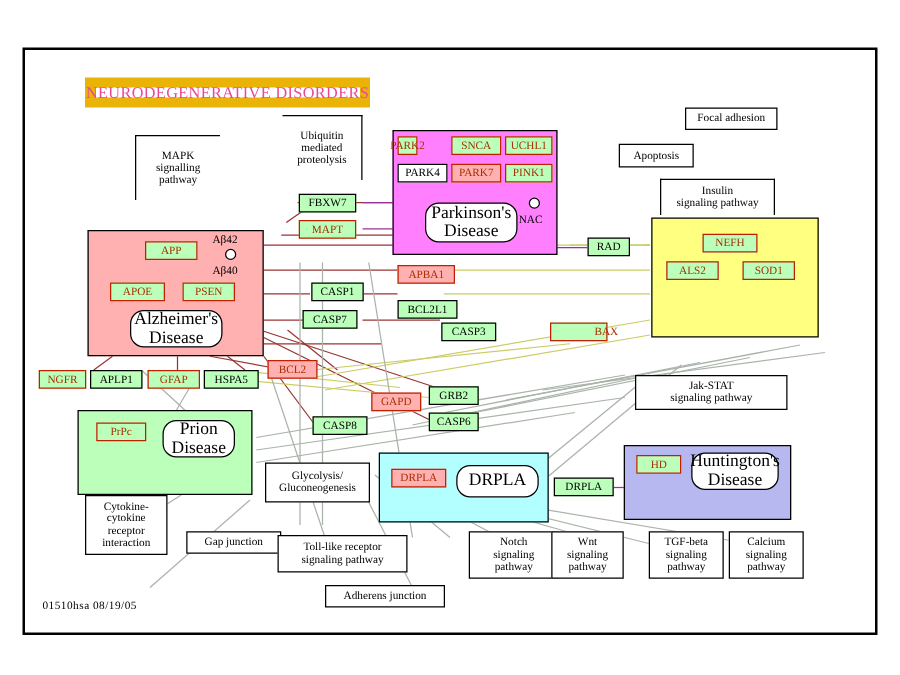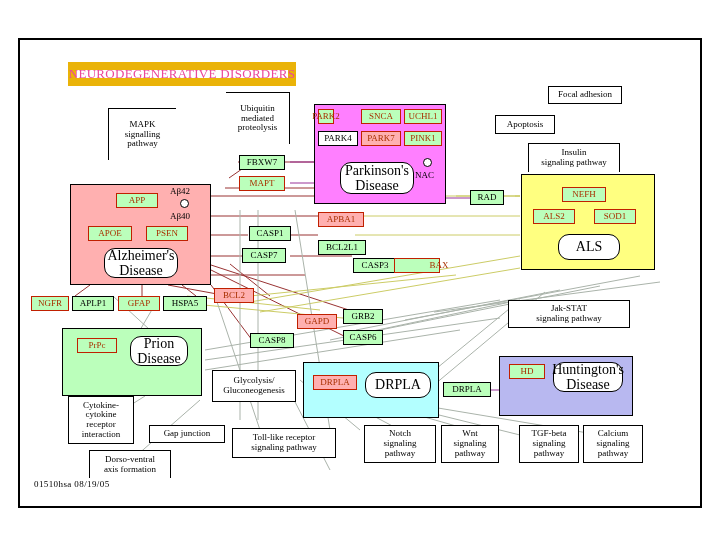--- a/index.html
+++ b/index.html
@@ -244,28 +244,27 @@
   <div class="abs pathbox" style="left:212px; top:370px; width:84px; height:32px; white-space:pre-line;">Glycolysis/
 Gluconeogenesis</div>
 
   <div class="abs pathbox" style="left:68px; top:396px; width:66px; height:48px; white-space:pre-line;">Cytokine-
 cytokine
 receptor
 interaction</div>
 
   <div class="abs pathbox" style="left:149px; top:425px; width:76px; height:18px;">Gap junction</div>
 
-  <div class="abs pathbox nb-bottom" style="left:89px; top:450px; width:82px; height:28px; white-space:pre-line;">Dorso-ventral
-axis formation</div>
-
-  <div class="abs pathbox" style="left:232px; top:428px; width:104px; height:30px; white-space:pre-line;">Toll-like receptor
+
+  <div class="abs pathbox" style="left:222px; top:428px; width:104px; height:30px; white-space:pre-line;">Toll-like receptor
 signaling pathway</div>
 
-
-  <div class="abs pathbox" style="left:364px; top:425px; width:72px; height:38px; white-space:pre-line;">Notch
+  <div class="abs pathbox" style="left:260px; top:468px; width:96px; height:18px;">Adherens junction</div>
+
+  <div class="abs pathbox" style="left:375px; top:425px; width:72px; height:38px; white-space:pre-line;">Notch
 signaling
 pathway</div>
 
   <div class="abs pathbox" style="left:441px; top:425px; width:58px; height:38px; white-space:pre-line;">Wnt
 signaling
 pathway</div>
 
   <div class="abs pathbox" style="left:519px; top:425px; width:60px; height:38px; white-space:pre-line;">TGF-beta
 signaling
 pathway</div>
@@ -293,21 +292,20 @@
   <div class="abs gene br-red" style="left:404px; top:131px; width:38px;">PINK1</div>
   <div class="abs disease-oval" style="left:340px; top:162px; width:74px; height:32px; white-space:pre-line;">Parkinson's
 Disease</div>
   <div class="abs metab-circle" style="left:423px; top:158px;"></div>
   <div class="abs metab-label" style="left:415px; top:170px;">NAC</div>
 
   <div class="abs group als" style="left:521px; top:174px; width:134px; height:96px;"></div>
   <div class="abs gene br-red" style="left:562px; top:187px; width:44px;">NEFH</div>
   <div class="abs gene br-red" style="left:533px; top:209px; width:42px;">ALS2</div>
   <div class="abs gene br-red" style="left:594px; top:209px; width:42px;">SOD1</div>
-  <div class="abs disease-oval" style="left:558px; top:234px; width:62px; height:26px;">ALS</div>
 
   <div class="abs group prion" style="left:62px; top:328px; width:140px; height:68px;"></div>
   <div class="abs gene br-red" style="left:77px; top:338px; width:40px; background:#bbffbb;">PrPc</div>
   <div class="abs disease-oval" style="left:130px; top:336px; width:58px; height:30px; white-space:pre-line;">Prion
 Disease</div>
 
   <div class="abs group drpla" style="left:303px; top:362px; width:136px; height:56px;"></div>
   <div class="abs gene br-red" style="left:313px; top:375px; width:44px; background:#ffb0b0;">DRPLA</div>
   <div class="abs disease-oval" style="left:365px; top:372px; width:66px; height:26px;">DRPLA</div>
 
@@ -319,21 +317,21 @@
   <div class="abs gene br-black" style="left:239px; top:155px; width:46px;">FBXW7</div>
   <div class="abs gene br-red" style="left:239px; top:176px; width:46px;">MAPT</div>
 
   <div class="abs gene br-red" style="left:318px; top:212px; width:46px; background:#ffb0b0;">APBA1</div>
   <div class="abs gene br-black" style="left:318px; top:240px; width:48px;">BCL2L1</div>
 
   <div class="abs gene br-black" style="left:249px; top:226px; width:42px;">CASP1</div>
   <div class="abs gene br-black" style="left:242px; top:248px; width:44px;">CASP7</div>
 
   <div class="abs gene br-black" style="left:353px; top:258px; width:44px;">CASP3</div>
-  <div class="abs gene br-red" style="left:394px; top:258px; width:28px; background:#bbffbb;padding-left:44px;">BAX</div>
+  <div class="abs gene br-red" style="left:440px; top:258px; width:28px; background:#bbffbb;padding-left:44px;">BAX</div>
   <div class="abs gene br-red" style="left:297px; top:270px; width:40px; background:#ffb0b0;margin-top:44px;">GAPD</div>
   <div class="abs gene br-black" style="left:470px; top:190px; width:34px;">RAD</div>
 
   <div class="abs gene br-red" style="left:31px; top:296px; width:38px;">NGFR</div>
   <div class="abs gene br-black" style="left:72px; top:296px; width:42px;">APLP1</div>
   <div class="abs gene br-red" style="left:118px; top:296px; width:42px;">GFAP</div>
   <div class="abs gene br-black" style="left:163px; top:296px; width:44px;">HSPA5</div>
   <div class="abs gene br-red" style="left:214px; top:288px; width:40px; background:#ffb0b0;">BCL2</div>
 
   <div class="abs gene br-black" style="left:343px; top:309px; width:40px;">GRB2</div>

